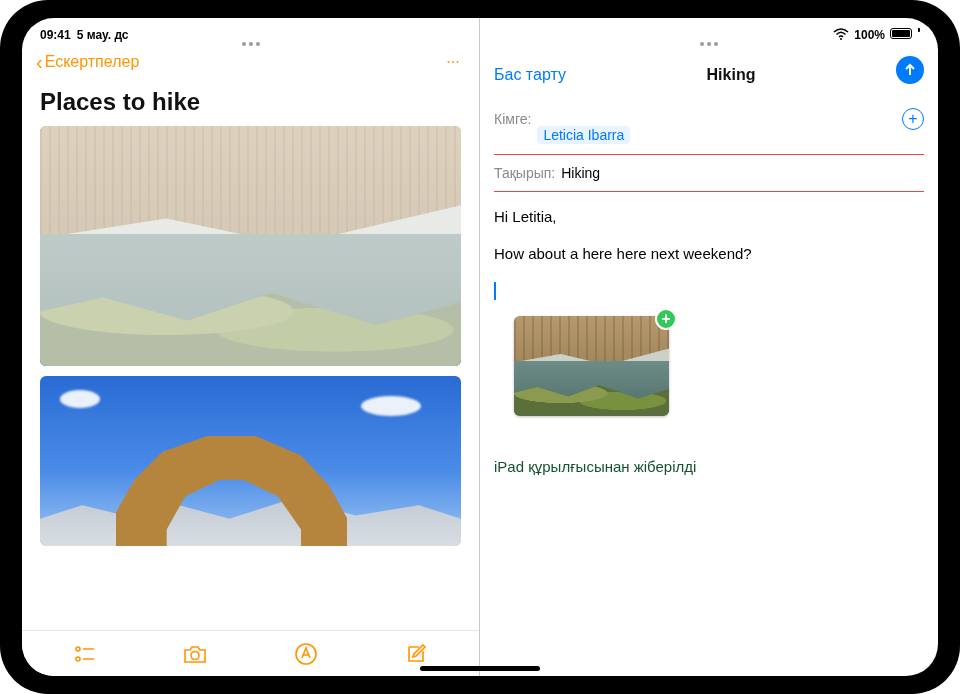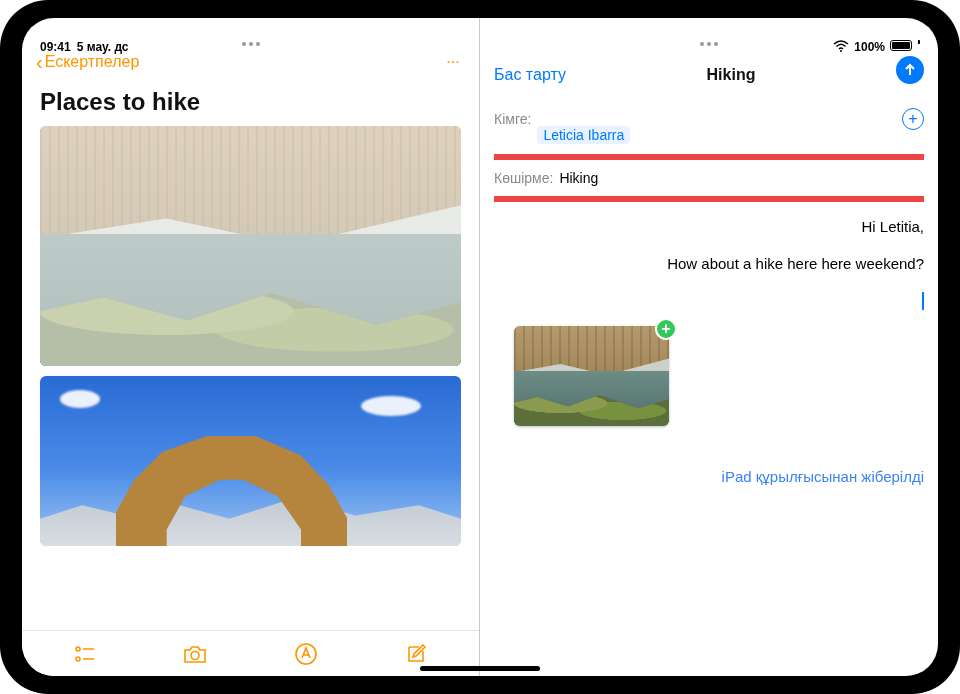--- a/index.html
+++ b/index.html
@@ -23,21 +23,21 @@
     height: 100%;
     background: #fff;
     border-radius: 32px;
     overflow: hidden;
     display: flex;
     position: relative;
   }
   
   .status-bar {
     position: absolute;
-    top: 16px; left: 0; right: 0;
+    top: 4px; left: 0; right: 0;
     height: 22px;
     display: flex;
     align-items: center;
     font-size: 12px;
     font-weight: 600;
     color: #000;
     padding: 4px 18px 0 18px;
     z-index: 20;
   }
   .status-left { display: flex; gap: 6px; align-items: center; }
@@ -161,21 +161,21 @@
   .mail-send {
     width: 28px; height: 28px; border-radius: 50%;
     background:#007aff; display:flex; align-items:center; justify-content:center;
   }
   .mail-send svg { stroke:#fff; }
 
   .mail-fields { padding: 0 14px; font-size: 14px; }
   .field-row {
     display:flex; align-items:center; gap:6px;
     padding: 10px 0;
-    border-bottom: 6px solid #ef4444;
+    border-bottom: 1px solid #ef4444;
     color:#8a8a8e;
   }
   .field-row .value { color:#000; }
   .recipient-pill {
     color:#007aff;
     background:#e9f2ff;
     padding:1px 6px;
     border-radius:4px;
     font-size:14px;
     margin-top:32px;
@@ -185,21 +185,20 @@
     width:22px; height:22px; border:1.5px solid #007aff; border-radius:50%;
     color:#007aff; display:flex; align-items:center; justify-content:center;
     font-size:16px; line-height:1;
   }
 
   .mail-body {
     padding: 14px 14px 0;
     font-size: 15px;
     color:#000;
     line-height:1.5;
-    text-align:right;
   }
   .mail-body p { margin-bottom: 14px; }
   .cursor {
     display:inline-block; width:2px; height:18px; background:#007aff;
     vertical-align:middle;
   }
 
   .attachment {
     position: relative;
     width: 155px;
@@ -212,21 +211,21 @@
     box-shadow: 0 1px 3px rgba(0,0,0,.25);
   }
   .attachment .badge {
     position:absolute; top:-8px; right:-8px;
     width:22px; height:22px; border-radius:50%;
     background:#34c759; border:2px solid #fff;
     display:flex; align-items:center; justify-content:center;
     color:#fff; font-size:16px; font-weight:700;
   }
 
-  .signature { font-size:15px; color:#3b82f6; margin-top: 40px; }
+  .signature { font-size:15px; color:#14532d; margin-top: 40px; }
 
   
   .divider-handle {
     position:absolute;
     bottom:5px; left:50%;
     transform:translateX(-50%);
     width:120px; height:5px;
     background:#000;
     border-radius:3px;
     z-index: 20;
@@ -352,28 +351,28 @@
         </span>
       </div>
 
       <div class="mail-fields">
         <div class="field-row">
           <span>Кімге:</span>
           <span class="recipient-pill">Leticia Ibarra</span>
           <span class="add-contact">+</span>
         </div>
         <div class="field-row">
-          <span>Көшірме:</span>
+          <span>Тақырып:</span>
           <span class="value">Hiking</span>
         </div>
       </div>
 
       <div class="mail-body">
         <p>Hi Letitia,</p>
-        <p>How about a hike here here weekend?</p>
+        <p>How about a here here next weekend?</p>
         <p><span class="cursor"></span></p>
 
         <div class="attachment">
           <div class="thumb">
             <div class="photo photo-1" style="height:100%; border-radius:0;">
               <div class="sky"></div>
                 <div class="hill"></div>
                 <div class="water"></div>
                 <div class="grass"></div>
             </div>

